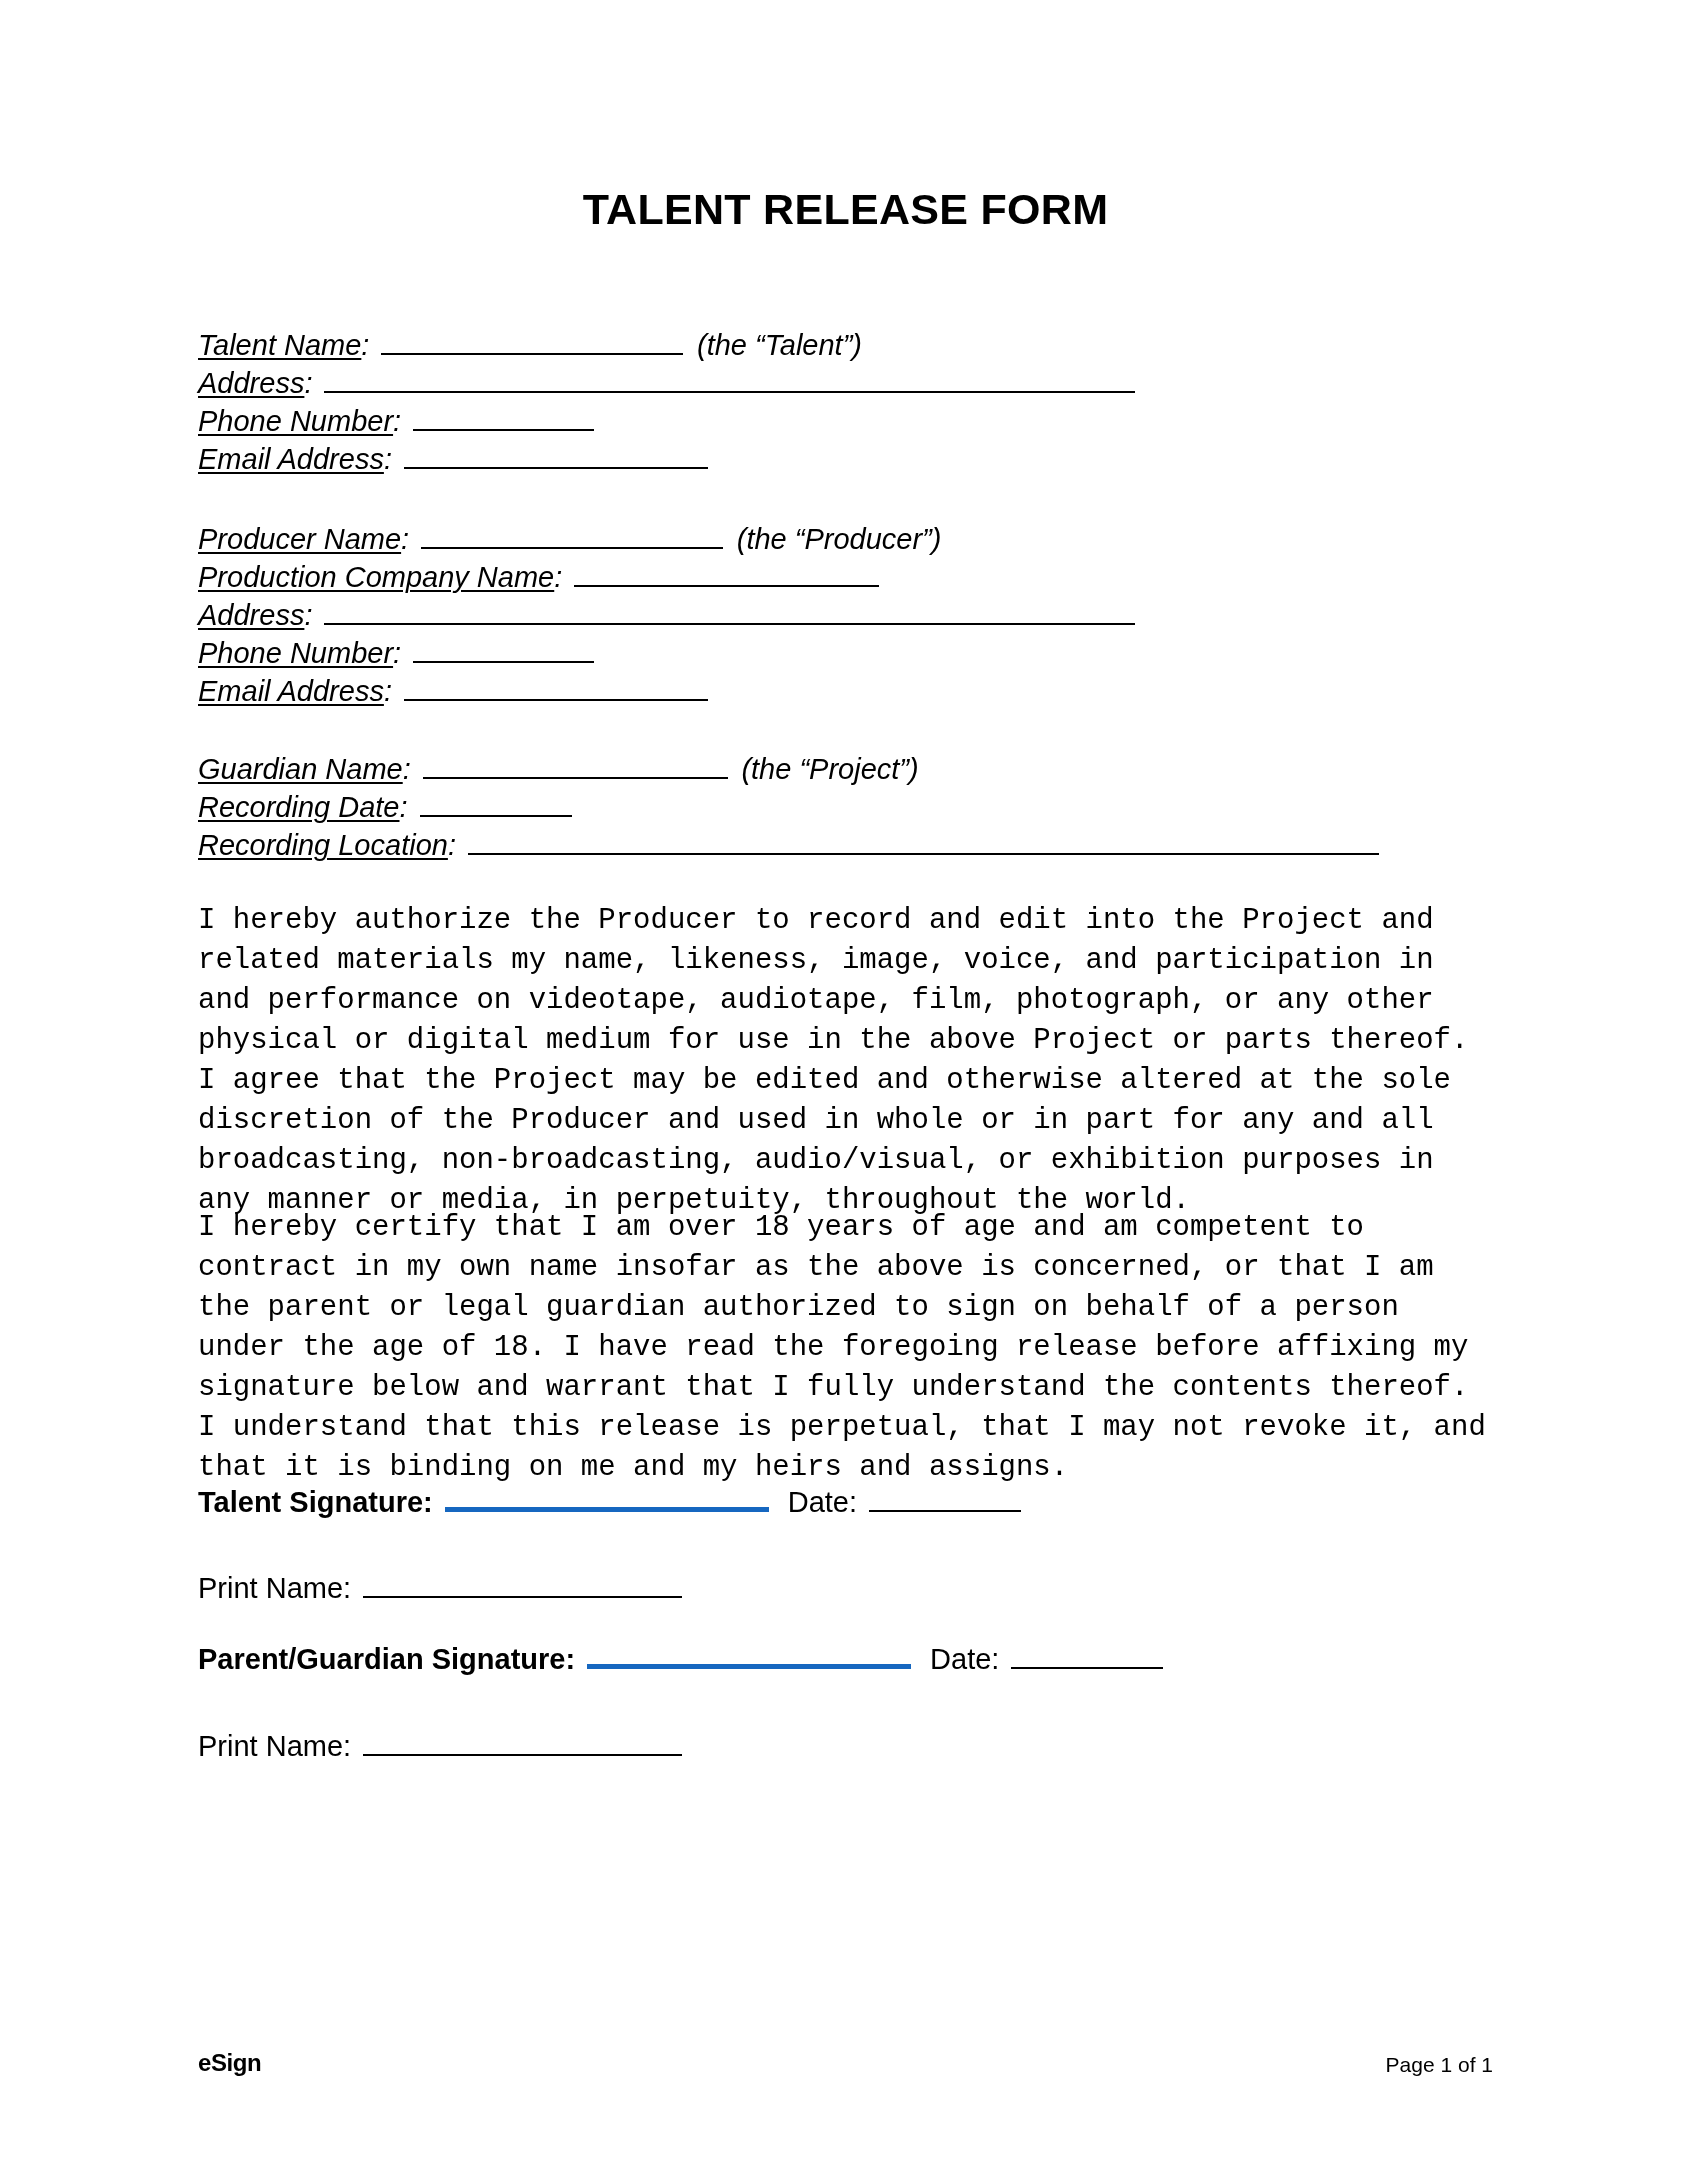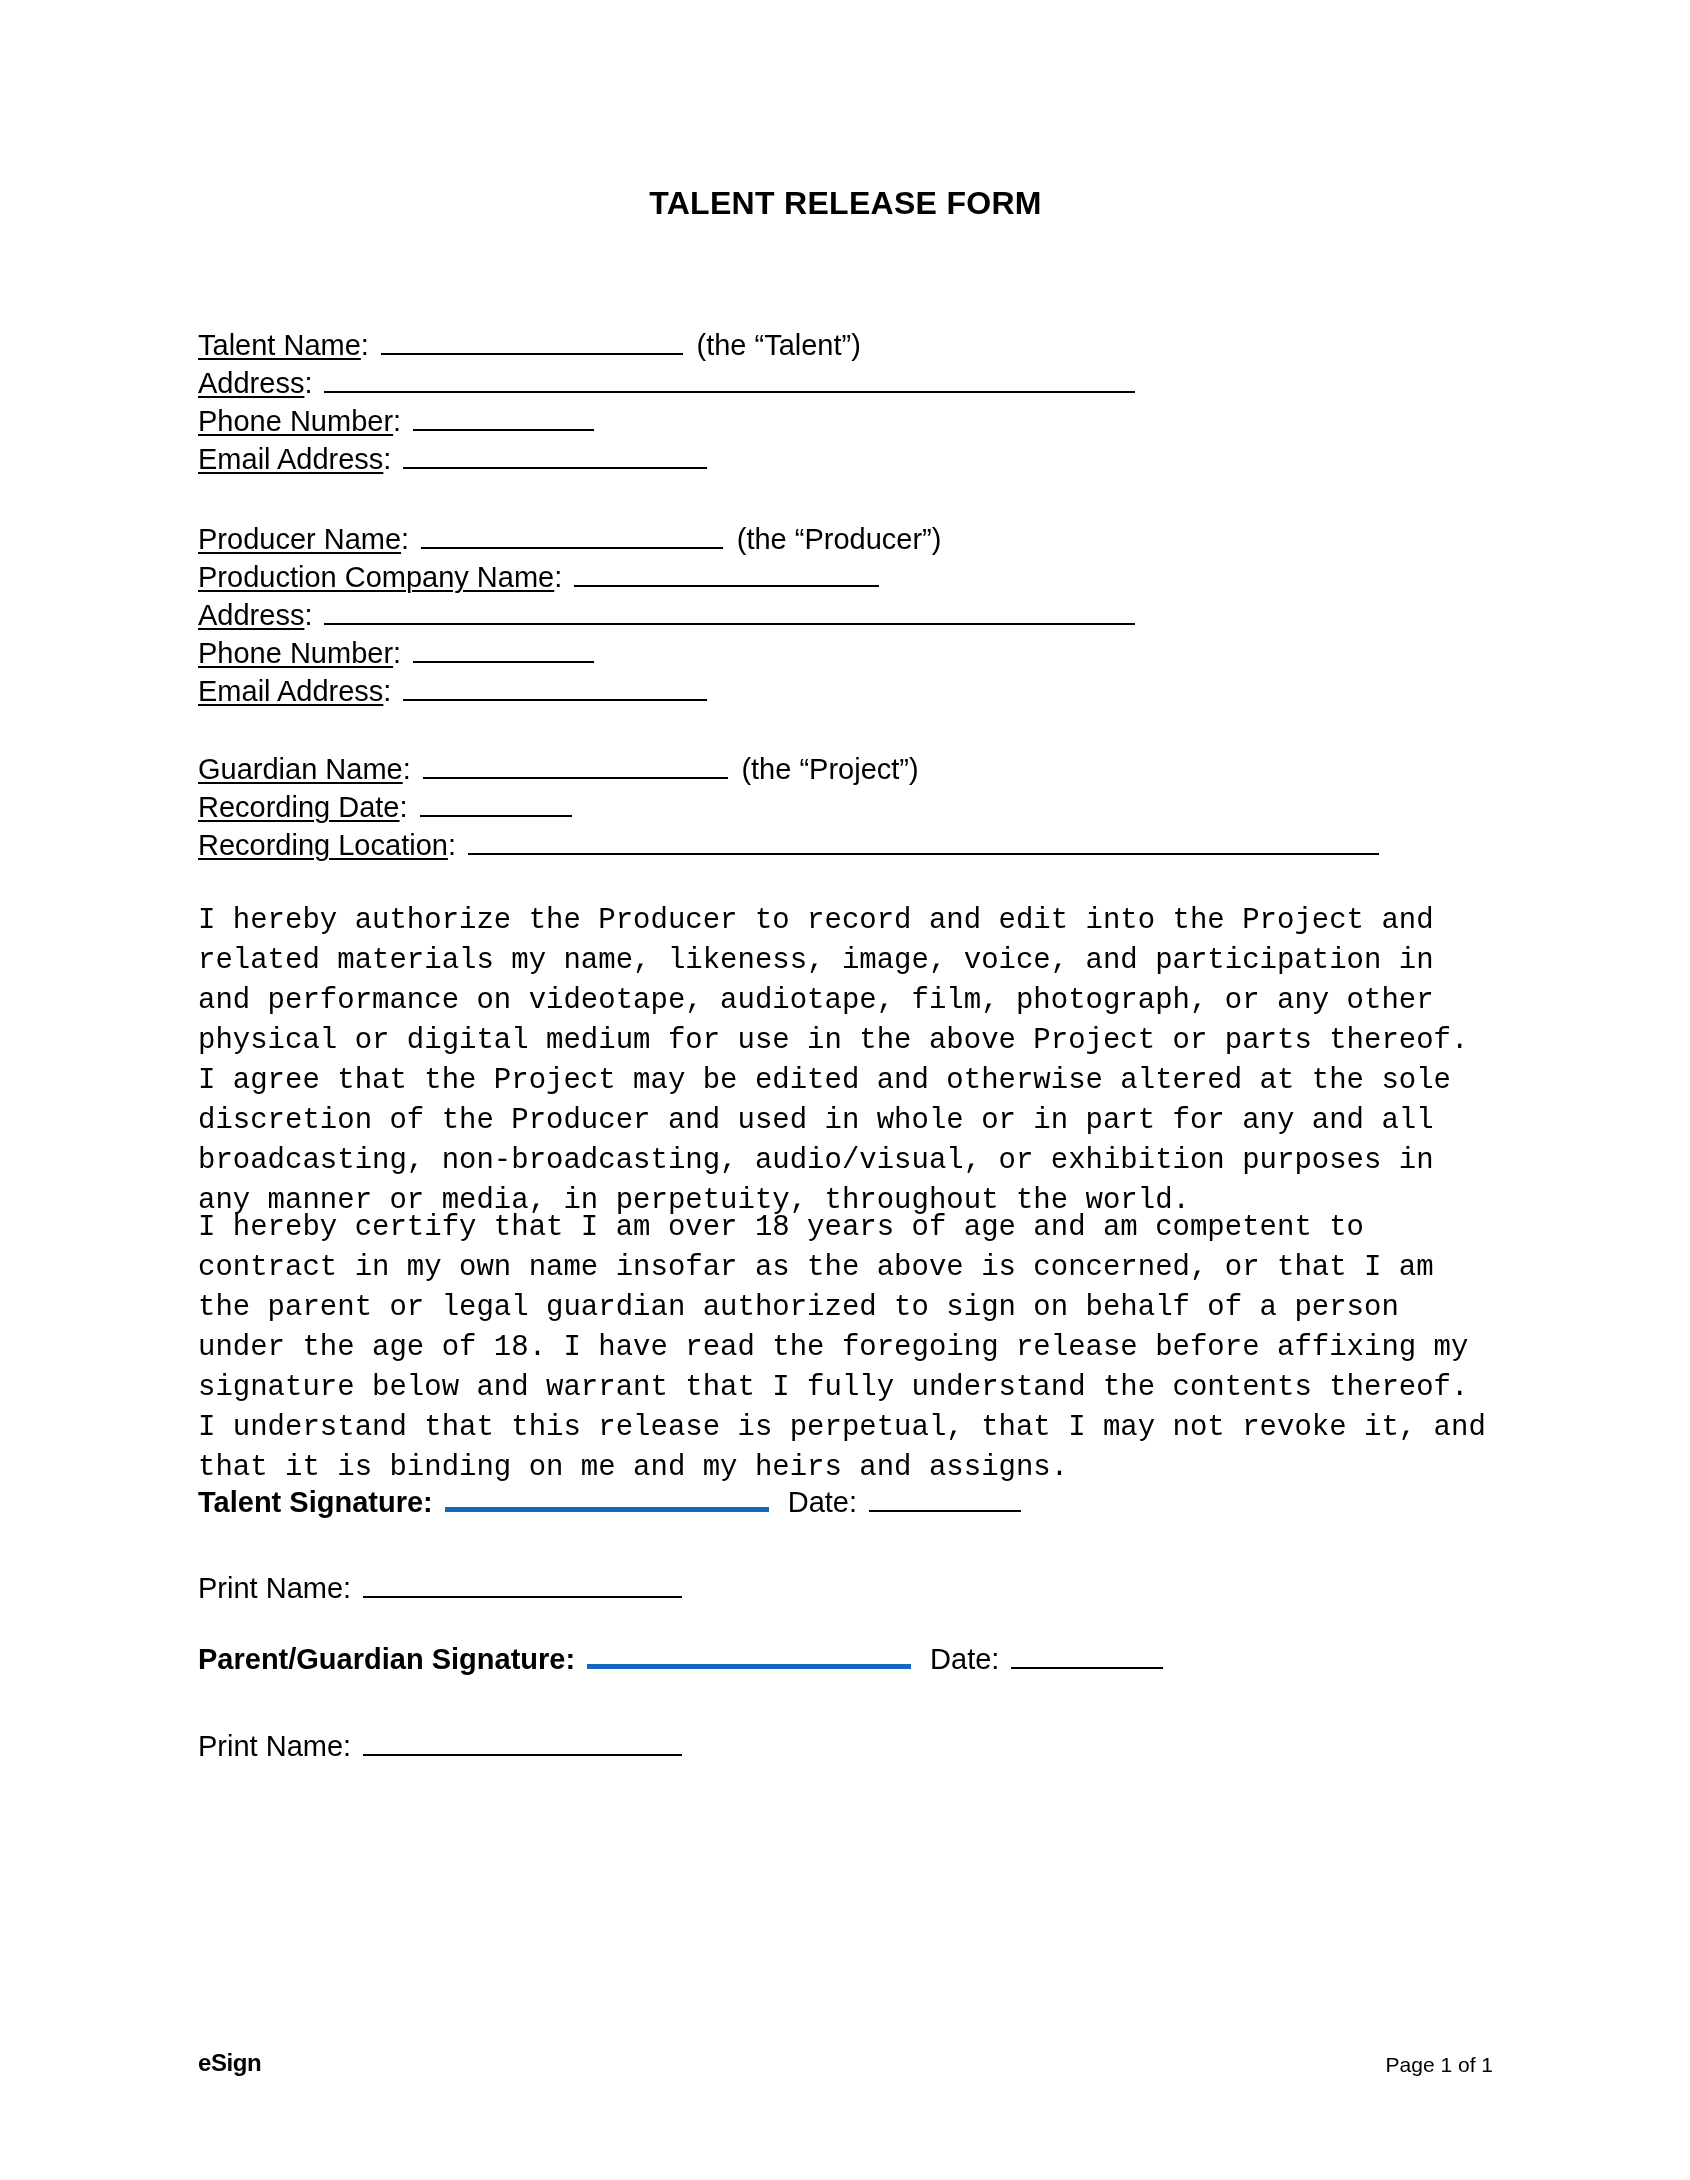--- a/index.html
+++ b/index.html
@@ -24,21 +24,21 @@
     box-sizing: border-box;
   }
 
   
   .doc-title {
     position: absolute;
     left: 0;
     right: 0;
     top: 186px;
     text-align: center;
-    font-size: 32px;
+    font-size: 43px;
     font-weight: bold;
     letter-spacing: 0.3px;
     line-height: 1.1;
   }
 
   
   .fields {
     position: absolute;
     left: 198px;
     width: 1295px;
@@ -47,20 +47,21 @@
   .fields.block-producer { top: 518px; }
   .fields.block-project  { top: 748px; }
 
   .field-row {
     display: flex;
     align-items: baseline;
     height: 38px;
     white-space: nowrap;
     font-size: 29px;
     line-height: 38px;
+    font-style: italic;
   }
   .field-label {
     flex: 0 0 auto;
   }
   .field-label .lbl-text {
     text-decoration: underline;
     text-underline-offset: 2.6px;
     text-decoration-thickness: 1.7px;
   }
   .field-label .lbl-colon {

